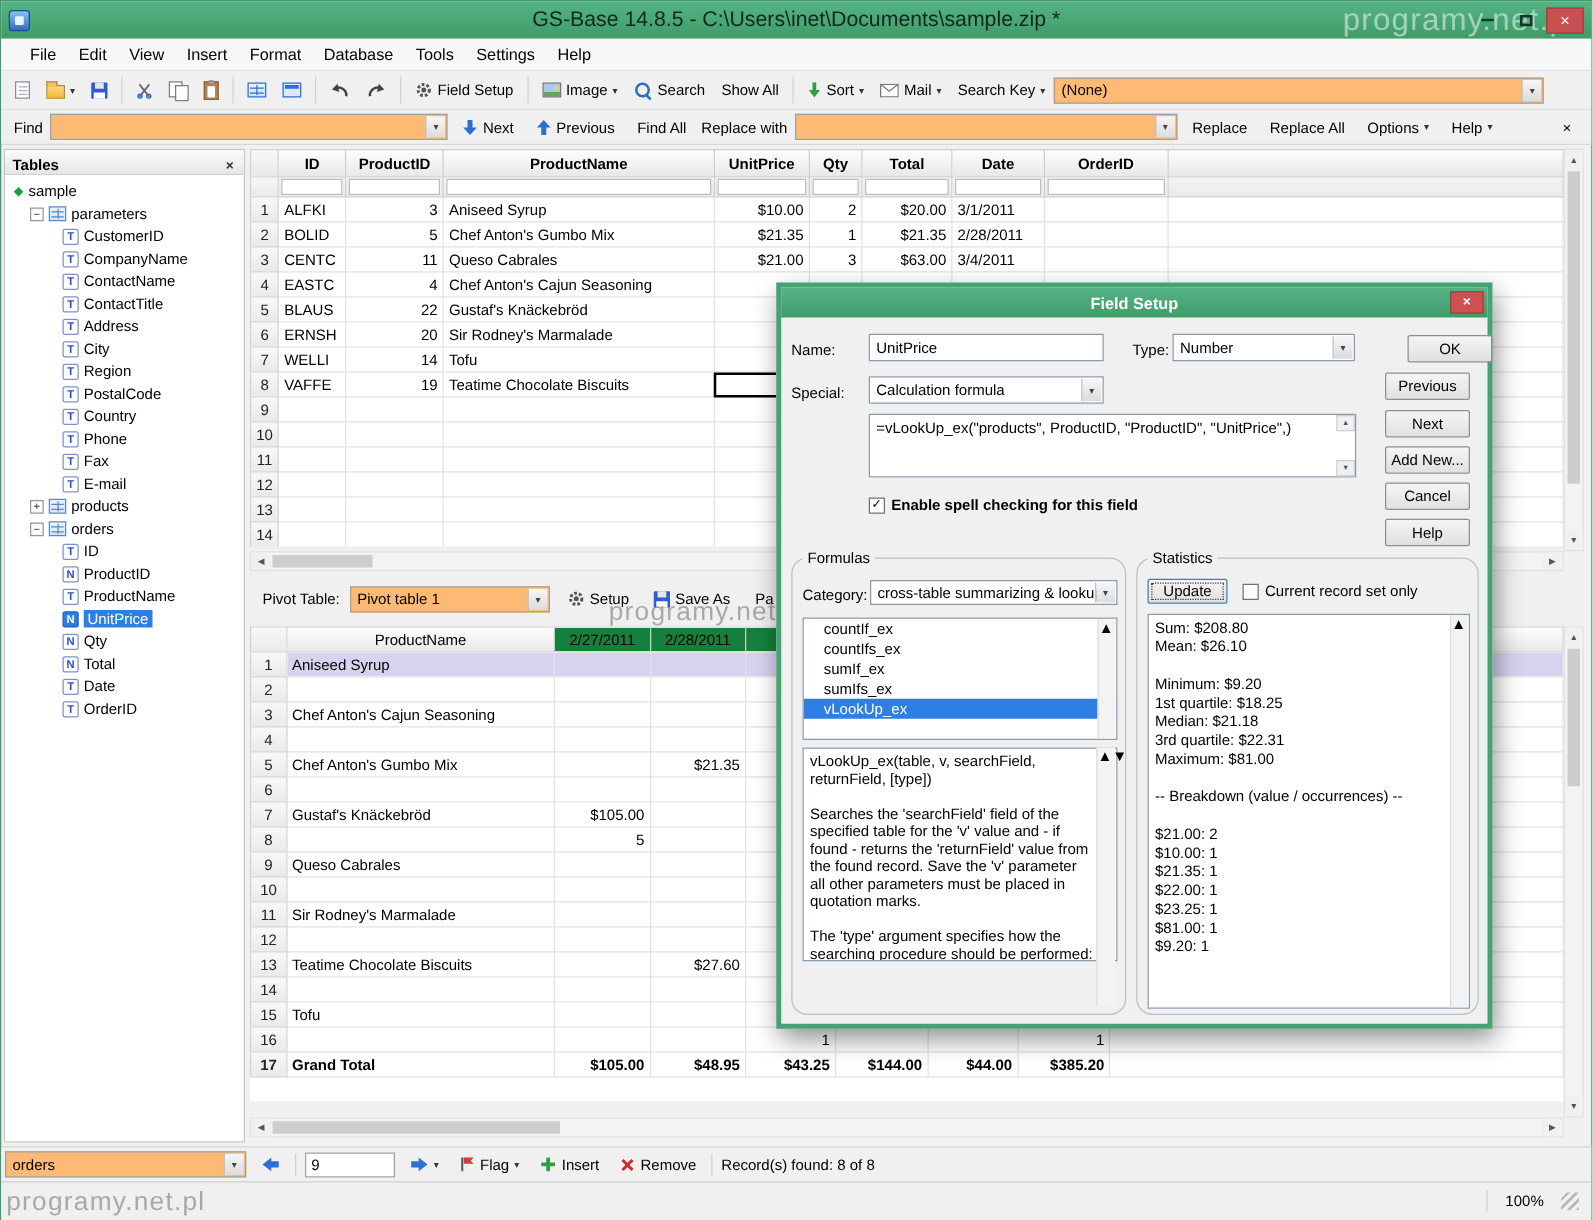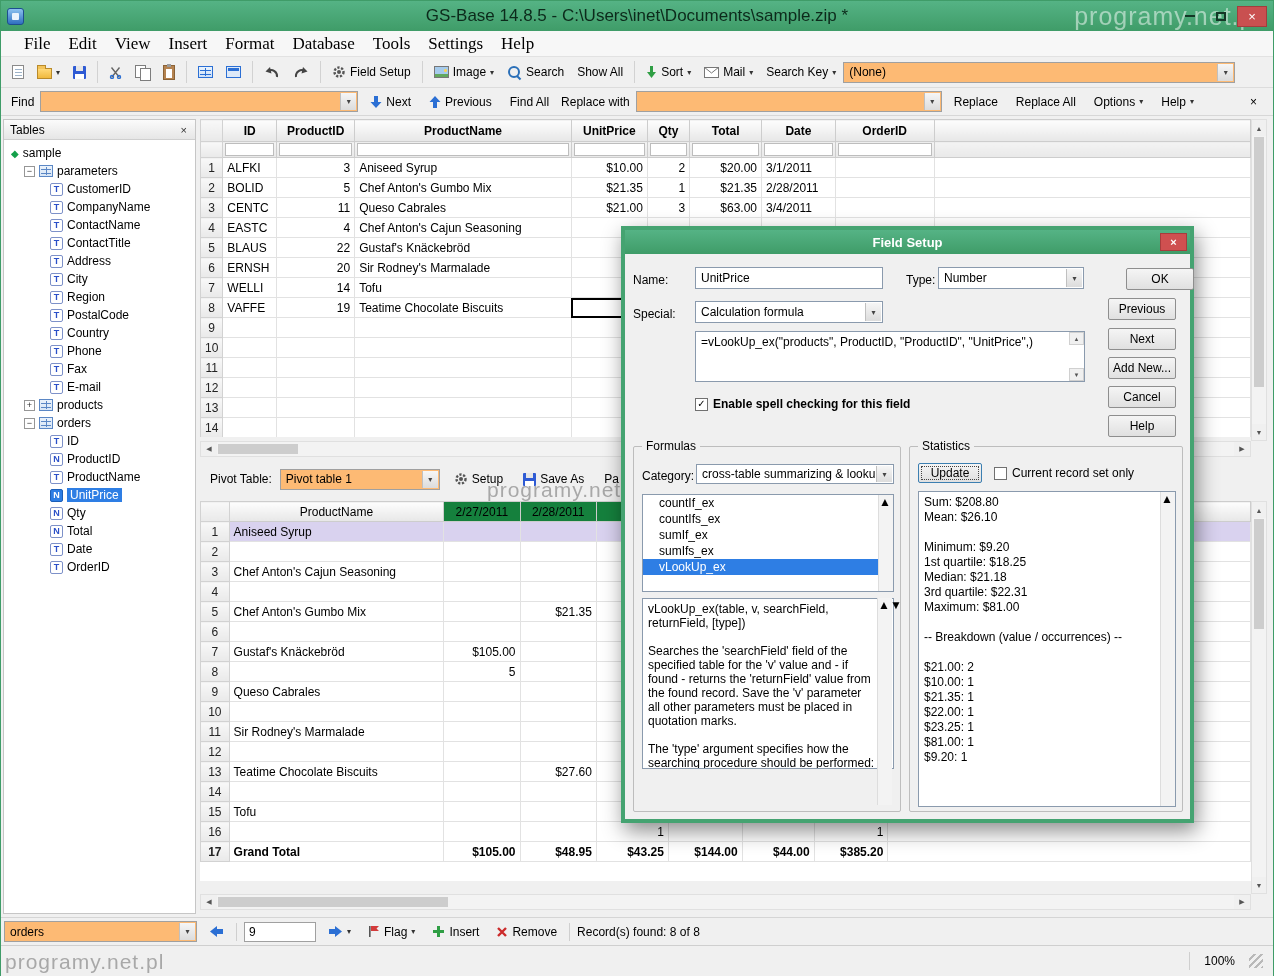--- a/index.html
+++ b/index.html
@@ -14,21 +14,21 @@
 #window-title{position:absolute;left:50%;transform:translateX(-50%);font-size:17px;color:#0c2a1b;white-space:nowrap;}
 .win-btns{margin-left:auto;display:flex;gap:1px;z-index:6;}
 .win-btn{width:30px;height:21px;display:flex;align-items:center;justify-content:center;}
 .min-glyph{width:10px;height:2px;background:#133726;}
 .max-glyph{width:10px;height:9px;border:2px solid #133726;}
 .close-btn{background:#c95050;border:1px solid #a23d3d;color:#fff;font-size:13px;}
 #wm-title{position:absolute;right:12px;top:1px;font-size:25px;color:rgba(255,255,255,.5);z-index:5;letter-spacing:1px;}
 
 
 #menubar{position:absolute;left:0;top:30px;width:100%;height:26px;background:#f7f7f7;border-bottom:1px solid #e2e2e2;display:flex;align-items:center;padding:0 14px;}
-.menu-item{padding:4px 9px;font-size:17px;font-family:Liberation Serif, serif;}
+.menu-item{padding:4px 9px;font-size:13px;}
 
 
 #toolbar{position:absolute;left:0;top:56px;width:100%;height:31px;background:#f0f0f0;border-bottom:1px solid #dcdcdc;display:flex;align-items:center;padding:0 5px;gap:1px;}
 .tb-btn{display:flex;align-items:center;gap:4px;padding:3px 5px;border:1px solid transparent;border-radius:2px;white-space:nowrap;}
 .tb-sep{width:1px;height:22px;background:#d2d2d2;margin:0 4px;flex:none;}
 .caret{font-size:8px;color:#333;}
 .tb-label{font-size:12px;}
 .doc-icon{width:12px;height:14px;background:#fff;border:1px solid #8a8a8a;position:relative;}
 .doc-icon::after{content:"";position:absolute;left:2px;top:3px;width:7px;height:1px;background:#9db3c8;box-shadow:0 3px 0 #9db3c8,0 6px 0 #9db3c8;}
 .folder-icon{width:15px;height:11px;background:linear-gradient(#ffd978,#f0b93e);border:1px solid #b98a2a;position:relative;margin-top:3px;}
@@ -55,21 +55,21 @@
 .magnifier-icon::after{content:"";position:absolute;left:10px;top:10px;width:5px;height:2px;background:#2a6fb8;transform:rotate(45deg);transform-origin:left center;}
 .combo{position:relative;background:#fdba74;border:1px solid #a0a0a0;height:21px;display:flex;align-items:center;padding:0 20px 0 5px;font-size:12px;white-space:nowrap;}
 .combo .cbtn{position:absolute;right:1px;top:1px;bottom:1px;width:16px;background:linear-gradient(#f6f6f6,#dcdcdc);border-left:1px solid #c0c0c0;display:flex;align-items:center;justify-content:center;font-size:8px;color:#444;}
 
 
 #findbar{position:absolute;left:0;top:87px;width:100%;height:28px;background:#f0f0f0;border-bottom:1px solid #d7d7d7;display:flex;align-items:center;padding:0 10px;gap:6px;}
 .fb-btn{display:flex;align-items:center;gap:4px;padding:2px 6px;white-space:nowrap;}
 
 
 #tables-panel{position:absolute;left:2px;top:118px;width:193px;height:795px;background:#fff;border:1px solid #c6c6c6;}
-.tp-header{height:20px;background:linear-gradient(#fbfbfb,#e6e6e6);border-bottom:1px solid #cfcfcf;display:flex;align-items:center;padding:0 6px;}
+.tp-header{height:20px;background:linear-gradient(#fbfbfb,#e6e6e6);border-bottom:1px solid #cfcfcf;display:flex;align-items:flex-end;padding:0 6px;font-weight:bold;}
 .tp-close{margin-left:auto;font-size:11px;color:#333;padding:0 2px;}
 #tree{padding-top:4px;overflow:hidden;}
 .tree-row{height:18px;display:flex;align-items:center;gap:4px;white-space:nowrap;font-size:12px;}
 .expander{width:11px;height:11px;border:1px solid #969696;background:#fff;font-size:9px;line-height:9px;text-align:center;flex:none;color:#333;}
 .diamond{color:#13a04a;font-size:10px;flex:none;}
 .tbl-ic{width:14px;height:12px;border:1px solid #5b87c5;background:linear-gradient(#eaf2fb,#d8e6f6);position:relative;flex:none;}
 .tbl-ic::before{content:"";position:absolute;left:1px;right:1px;top:3px;height:1px;background:#5b87c5;box-shadow:0 4px 0 #5b87c5;}
 .tbl-ic::after{content:"";position:absolute;top:1px;bottom:1px;left:6px;width:1px;background:#5b87c5;}
 .fld-ic{width:13px;height:13px;border:1px solid #7d91c9;border-radius:2px;background:#fff;color:#2b50c8;font-size:9px;font-weight:bold;display:flex;align-items:center;justify-content:center;flex:none;}
 .fld-ic.sel{background:#2e7ee4;border-color:#1c5fb8;color:#fff;}
@@ -126,21 +126,21 @@
 .dbody{position:relative;height:541px;font-size:12px;}
 .dlabel{position:absolute;}
 .dinput{position:absolute;background:#fff;border:1px solid #8a9aad;height:22px;padding:0 5px;font-size:12px;font-family:inherit;}
 .dcombo{position:absolute;background:#fff;border:1px solid #8a9aad;height:22px;display:flex;align-items:center;padding:0 20px 0 5px;white-space:nowrap;overflow:hidden;}
 .dcombo .cbtn{position:absolute;right:1px;top:1px;bottom:1px;width:16px;background:linear-gradient(#f6f6f6,#dcdcdc);border-left:1px solid #c0c0c0;display:flex;align-items:center;justify-content:center;font-size:8px;color:#444;}
 .dbtn{position:absolute;width:68px;height:22px;background:linear-gradient(#f5f5f5,#e0e0e0);border:1px solid #8e8e8e;border-radius:2px;display:flex;align-items:center;justify-content:center;font-size:12px;}
 .fformula{position:absolute;left:70px;top:77px;width:390px;height:51px;background:#fff;border:1px solid #8a9aad;padding:3px 20px 3px 5px;}
 .mini-arr{position:absolute;width:15px;height:13px;background:#f0f0f0;border:1px solid #d0d0d0;display:flex;align-items:center;justify-content:center;font-size:6px;color:#555;}
 .chk{width:13px;height:13px;background:#fff;border:1px solid #707070;display:inline-flex;align-items:center;justify-content:center;font-size:10px;line-height:10px;flex:none;}
 .chkrow{position:absolute;display:flex;align-items:center;gap:5px;}
-.dgroup{position:absolute;border:1px solid #bdbdbd;border-radius:2px;}
+.dgroup{position:absolute;border:1px solid #bdbdbd;border-radius:13px;}
 .glabel{position:absolute;top:-8px;left:8px;background:#f0f0f0;padding:0 4px;}
 .flist{position:absolute;left:8px;top:47px;width:252px;height:98px;background:#fff;border:1px solid #8a9aad;overflow:hidden;}
 .fitem{height:16px;line-height:16px;padding:0 16px;}
 .fitem.selected{background:#2e7ee4;color:#fff;}
 .fdesc{position:absolute;left:8px;top:151px;width:252px;height:171px;background:#fff;border:1px solid #8a9aad;padding:3px 18px 3px 5px;white-space:pre-wrap;line-height:14px;overflow:hidden;}
 .slist{position:absolute;left:8px;top:44px;width:258px;height:316px;background:#fff;border:1px solid #8a9aad;padding:3px 18px 3px 5px;overflow:hidden;}
 .sline{height:15px;line-height:15px;white-space:nowrap;}
 .boxscroll{position:absolute;right:0;top:0;bottom:0;width:15px;background:#f3f3f3;border-left:1px solid #ddd;}
 .boxscroll .sbtn{left:0;right:0;height:13px;}
 .boxscroll .thumb{left:2px;right:2px;background:#cdcdcd;}

